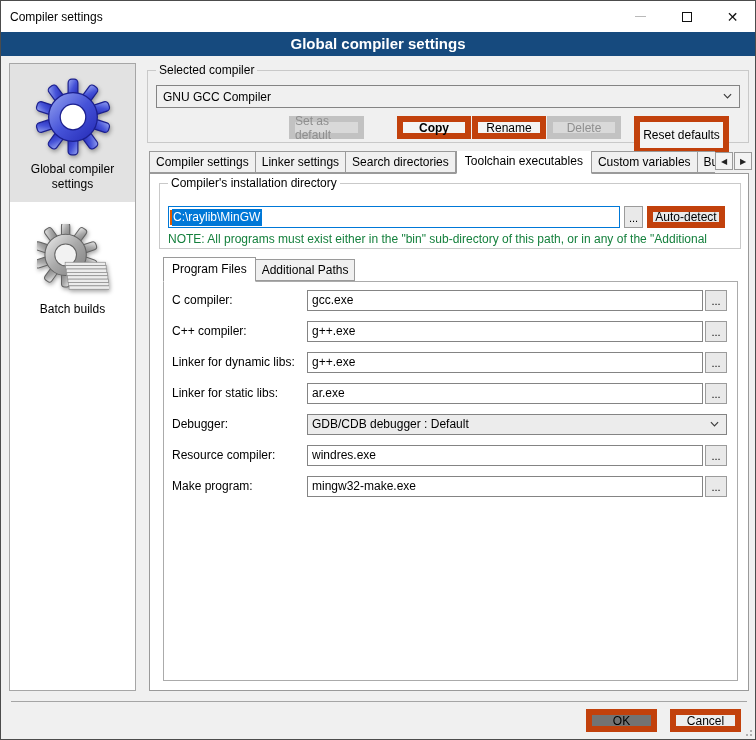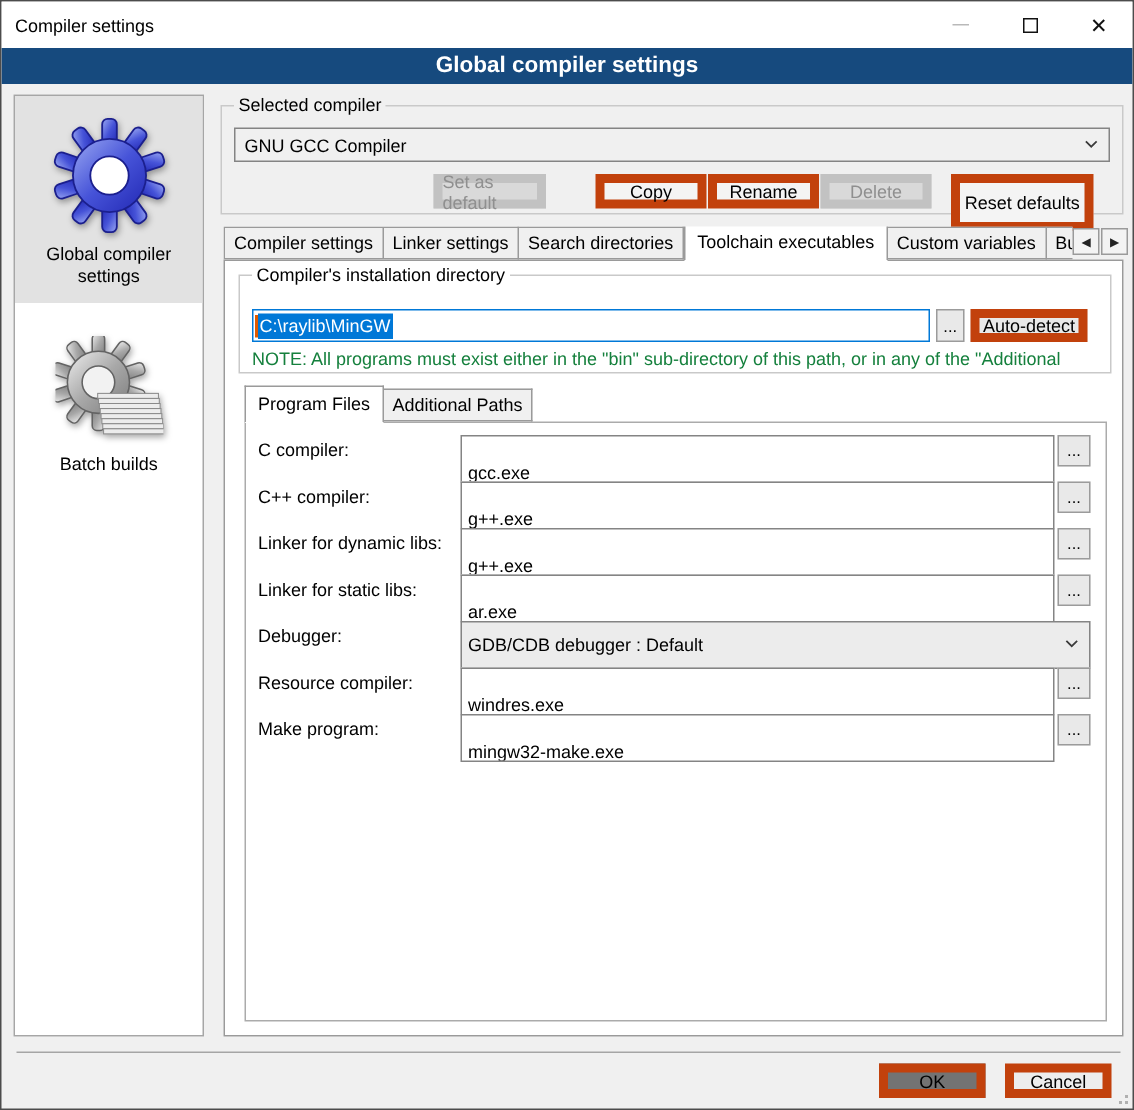--- a/index.html
+++ b/index.html
@@ -32,21 +32,21 @@
   .groupbox > .glabel { position:absolute; top:-8px; left:8px; background:#f0f0f0; padding:0 3px; font-size:12px; }
   #grp-selected { left:146px; top:69px; width:602px; height:73px; }
   .combo { position:absolute; background:#f0f0f0; border:1px solid #848484; display:flex; align-items:center;
            padding:0 6px; font-size:12px; }
   .combo .chev { position:absolute; right:7px; top:50%; margin-top:-4px; }
   #combo-compiler { left:8px; right:8px; top:14px; height:23px; }
   .btn { position:absolute; background:#f4f4f4; border:6px solid #c2410c; font-size:12px;
          display:flex; align-items:center; justify-content:center; cursor:default; }
   .btn.disabled { background:#d9d9d9; border-color:#c2c2c2; color:#8f8f8f; }
   #btn-setdefault { left:288px; top:115px; width:75px; height:23px; }
-  #btn-copy       { left:396px; top:115px; width:74px; height:23px; }
+  #btn-copy       { left:396px; top:115px; width:74px; height:23px;font-weight:bold; }
   #btn-rename     { left:471px; top:115px; width:74px; height:23px; }
   #btn-delete     { left:546px; top:115px; width:74px; height:23px; }
   #btn-reset      { left:633px; top:115px; width:95px; height:38px; }
   
   #tabstrip { position:absolute; left:148px; top:150px; width:566px; height:23px;
               display:flex; overflow:hidden; white-space:nowrap; z-index:3; }
   .tab { flex:none; border:1px solid #9a9a9a; border-left-width:0; background:#f0f0f0;
          padding:0 6px; line-height:21px; font-size:12px; height:22px; }
   .tab:first-child { border-left-width:1px; }
   .tab.active { background:#fff; position:relative; top:-2px; height:25px; line-height:23px;
@@ -71,21 +71,21 @@
   #btn-autodetect { left:487px; top:22px; width:78px; height:22px; background:#e9e9e9; }
   #note-line { position:absolute; left:8px; top:48px; width:566px; overflow:hidden;
                white-space:nowrap; color:#15803d; font-size:12px; }
   
   #inner-tabstrip { position:absolute; left:162px; top:258px; height:22px; display:flex; z-index:4; }
   #inner-page { position:absolute; left:162px; top:280px; width:575px; height:400px;
                 background:#fff; border:1px solid #ababab; z-index:3; }
   .frow { position:absolute; left:0; width:100%; height:21px; }
   .frow .flabel { position:absolute; left:8px; top:3px; font-size:12px; }
   .frow .finput { position:absolute; left:143px; top:0; width:396px; height:21px; background:#fff;
-                  border:1px solid #848484; font-size:12px; padding:15px 4px; line-height:19px;
+                  border:1px solid #848484; font-size:12px; padding:0 4px; line-height:19px;
                   white-space:nowrap; overflow:hidden; }
   .frow .fbrowse { left:541px; top:0; width:22px; height:21px; }
   .frow .fcombo { left:143px; top:0; width:420px; height:21px; background:#ececec; }
   
   #row-0 { top:8px; } #row-1 { top:39px; } #row-2 { top:70px; } #row-3 { top:101px; }
   #row-4 { top:132px; } #row-5 { top:163px; } #row-6 { top:194px; }
   
   #divider { position:absolute; left:10px; top:700px; width:736px; height:1px; background:#a5a5a5; }
   #btn-ok { left:585px; top:708px; width:71px; height:23px; background:#737373; }
   #btn-cancel { left:669px; top:708px; width:71px; height:23px; background:#ededed; }

